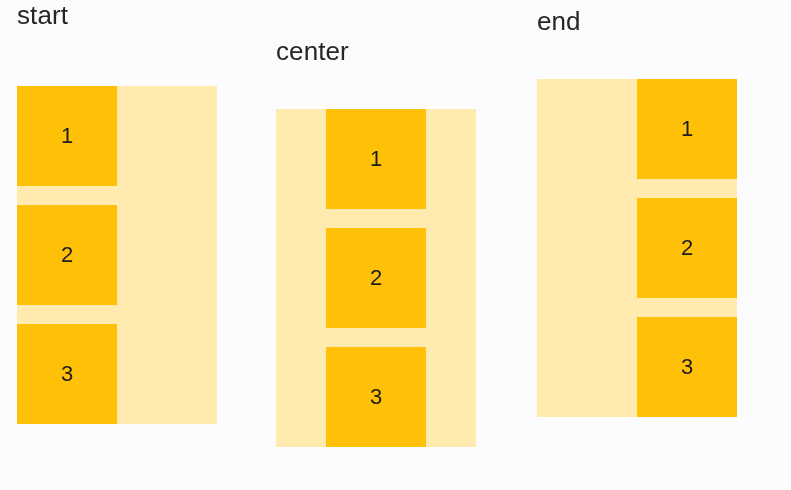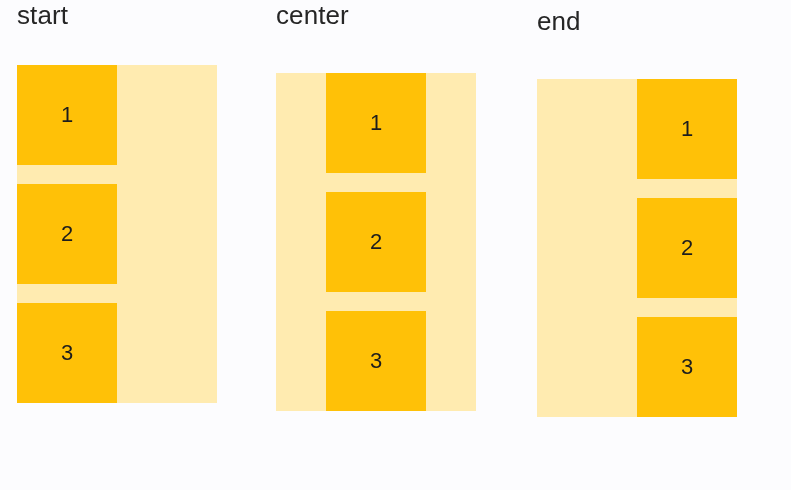--- a/index.html
+++ b/index.html
@@ -63,35 +63,35 @@
     box-sizing: border-box;
     flex: 0 0 auto;
   }
 </style>
 </head>
 <body>
 
 <div id="stage">
 
   <div class="demo-column" style="left:17px;">
-    <div class="demo-label" style="height:65px;">start</div>
+    <div class="demo-label" style="height:86px;">start</div>
     <div class="flex-container align-start">
       <div class="flex-item">
         <span>1</span>
       </div>
       <div class="flex-item">
         <span>2</span>
       </div>
       <div class="flex-item">
         <span>3</span>
       </div>
     </div>
   </div>
 
-  <div class="demo-column" style="left:276px;">
+  <div class="demo-column" style="left:276px;margin-top:36px;">
     <div class="demo-label" style="height:73px;">center</div>
     <div class="flex-container align-center">
       <div class="flex-item">
         <span>1</span>
       </div>
       <div class="flex-item">
         <span>2</span>
       </div>
       <div class="flex-item">
         <span>3</span>

